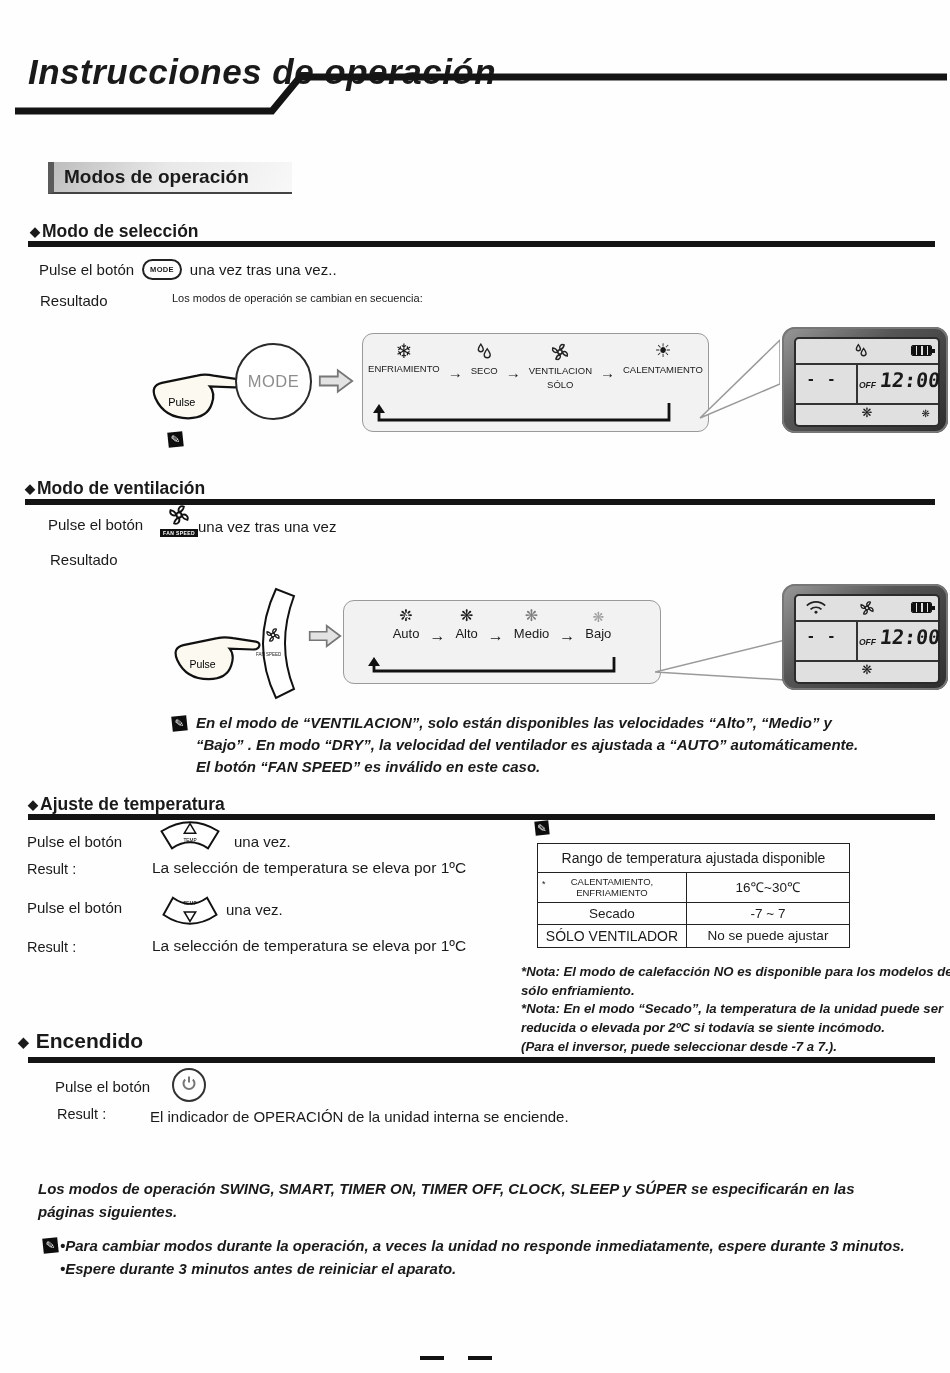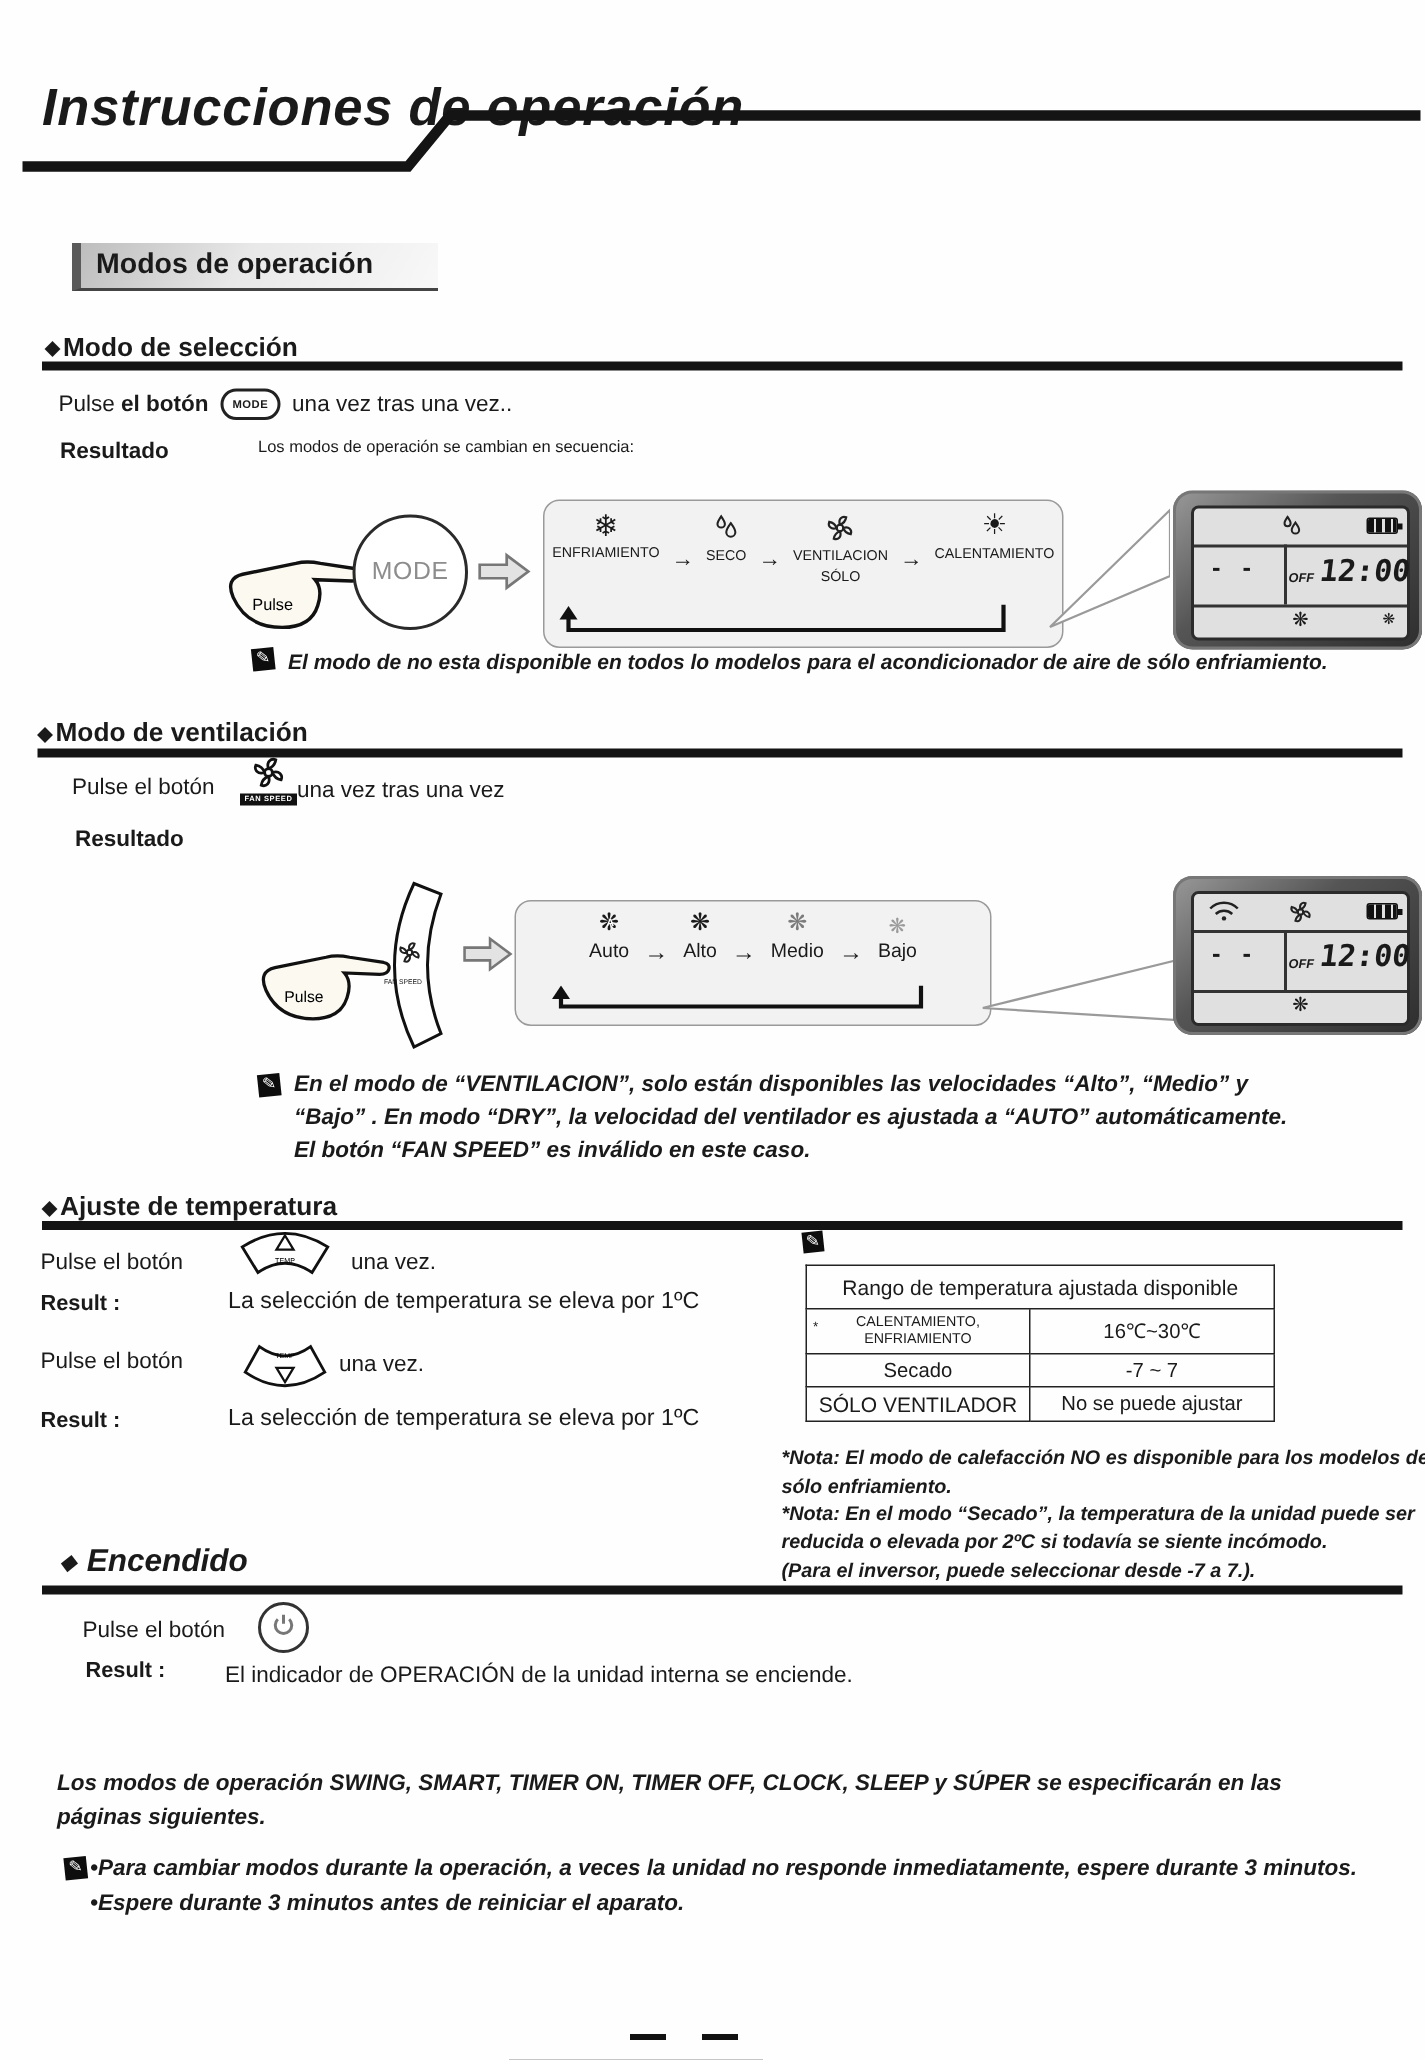--- a/index.html
+++ b/index.html
@@ -1,19 +1,19 @@
 <!DOCTYPE html>
 <html><head>
 <meta charset="utf-8">
 <style>
   html,body{margin:0;padding:0;background:#9a9a9a;}
   .page{position:relative;width:950px;height:1373px;margin:0 auto;background:#fefefe;
         font-family:"Liberation Sans",sans-serif;color:#1a1a1a;overflow:hidden;}
   .abs{position:absolute;}
-  .b{font-weight:bold}
+  .b{font-weight:normal}
   
   .title{position:absolute;left:28px;top:52px;font-size:35px;font-weight:bold;font-style:italic;letter-spacing:.5px;}
   
   .group-box{position:absolute;left:48px;top:162px;width:228px;height:30px;line-height:30px;
     padding-left:10px;font-size:19px;font-weight:bold;
     background:linear-gradient(120deg,#bdbdbd 0%,#e8e8e8 45%,#f8f8f8 100%);
     border-left:6px solid #5a5a5a;border-bottom:2px solid #444;}
   
   .sec-head{position:absolute;font-weight:bold;font-size:17.5px;}
   .sec-head .diamond{font-size:13px;vertical-align:1px;margin-right:2px;}
@@ -173,21 +173,20 @@
       <div class="lcd-vr"></div>
       <div class="lcd-dashes">- -</div>
       <div class="lcd-off">OFF</div>
       <div class="lcd-time">12:00</div>
       <div class="abs fan-glyph" style="left:0;right:0;top:67px;text-align:center;font-size:13px;">❋</div>
       <div class="abs fan-glyph" style="right:8px;top:70px;font-size:10px;">❋</div>
     </div>
   </div>
 
   <div class="note-icon" style="left:168px;top:432px;">✎</div>
-  <div class="note-text" style="left:192px;top:431px;font-size:14px;white-space:nowrap;">El modo de no esta disponible en todos lo modelos para el acondicionador de aire de sólo enfriamiento.</div>
 
   <div class="sec-head" style="left:25px;top:478px;">
     <span class="diamond">◆</span><span>Modo de ventilación</span>
   </div>
   <div class="rule" style="top:499px;left:25px;width:910px;"></div>
 
   <div class="line" style="left:48px;top:516px;">Pulse el botón</div>
   <div class="fan-stack" style="left:160px;top:502px;">
     <svg width="26" height="26" viewBox="0 0 24 24">
       <g fill="none" stroke="#111" stroke-width="1.7">
@@ -340,21 +339,21 @@
     </tr>
   </tbody>
     </table>
 
   <div class="tnotes">
     <div>*Nota: El modo de calefacción NO es disponible para los modelos de sólo enfriamiento.</div>
     <div>*Nota: En el modo “Secado”, la temperatura de la unidad puede ser reducida o elevada por 2ºC si todavía se siente incómodo.</div>
     <div>(Para el inversor, puede seleccionar desde -7 a 7.).</div>
   </div>
 
-  <div class="sec-head" style="left:40px;top:1029px;font-size:21px;font-style:italic;">
+  <div class="sec-head" style="left:18px;top:1029px;font-size:21px;">
     <span class="diamond" style="font-size:14px;margin-right:7px;">◆</span><span>Encendido</span>
   </div>
   <div class="rule" style="top:1057px;"></div>
 
   <div class="line" style="left:55px;top:1078px;">Pulse el botón</div>
   <div class="abs" style="left:172px;top:1068px;width:30px;height:30px;border:2px solid #333;border-radius:50%;background:#fff;">
     <svg style="position:absolute;left:5px;top:4px;" width="20" height="20" viewBox="0 0 20 20">
       <path d="M10 2.5v6" stroke="#777" stroke-width="2" fill="none"></path>
       <path d="M6.2 5.5a5.5 5.5 0 1 0 7.6 0" fill="none" stroke="#777" stroke-width="2"></path>
     </svg>

